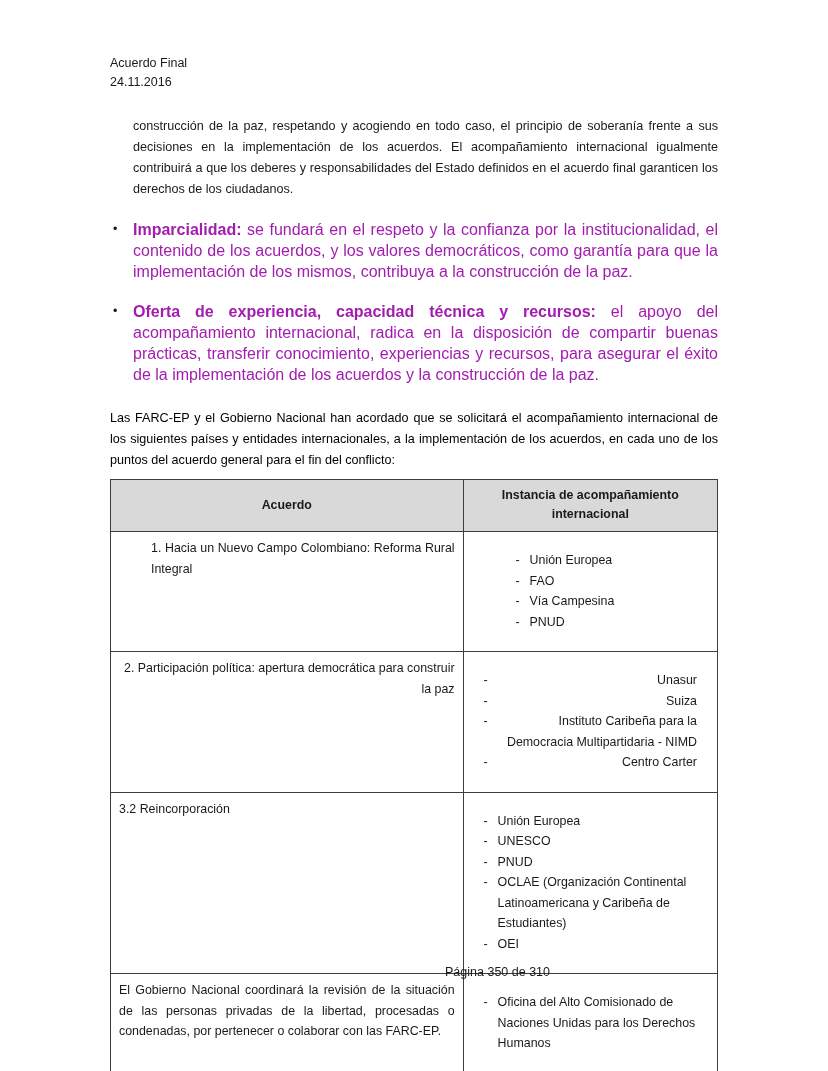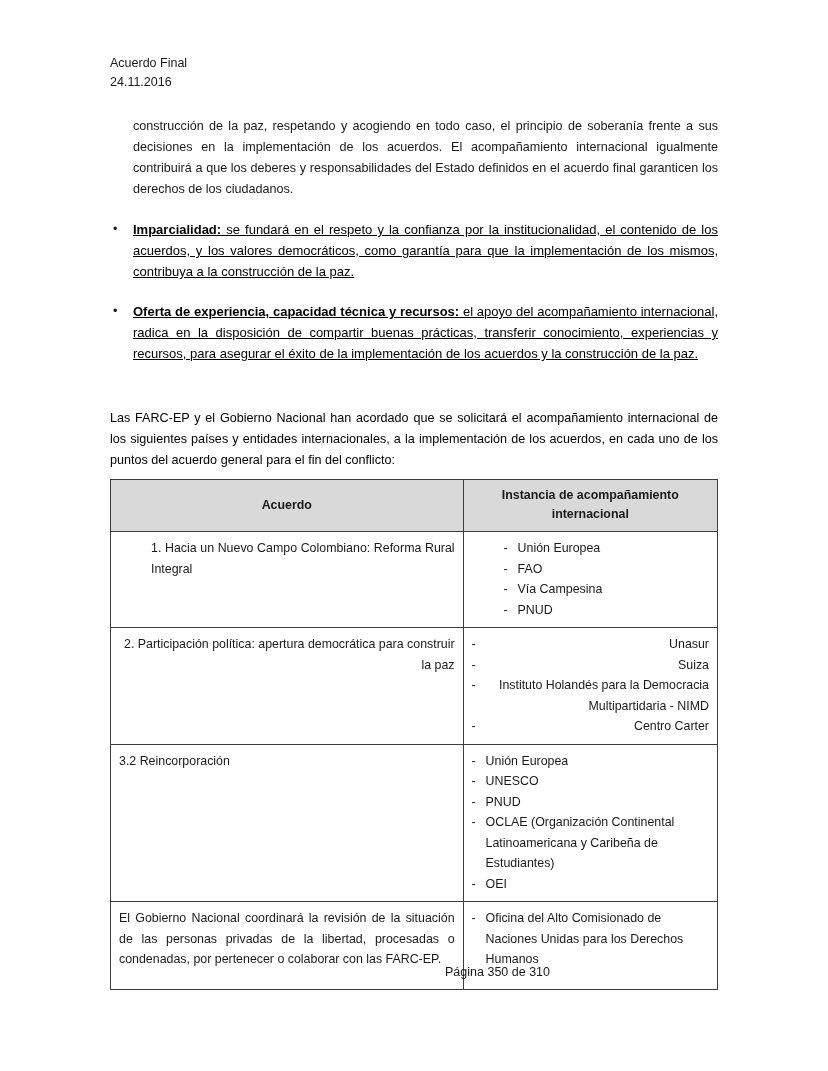--- a/index.html
+++ b/index.html
@@ -63,25 +63,24 @@
   }
   .bullet-dot {
     position: absolute;
     left: -20px;
     top: 0px;
     font-size: 12.6px;
     line-height: 21px;
     color: #1a1a1a;
   }
   .bullet-text {
-    font-size: 13px;
-    line-height: 21px;
-    text-align: justify;
-    color: #000000;
-    text-decoration: underline;
+    font-size: 16px;
+    line-height: 21px;
+    text-align: justify;
+    color: #a21caf;
   }
   .bold { font-weight: bold; }
 
   h2.section-heading {
     position: absolute;
     left: 110px;
     top: 367px;
     margin: 0;
     font-size: 12.6px;
     font-weight: bold;
@@ -130,21 +129,21 @@
 
   td.acuerdo-cell {
     text-align: justify;
     line-height: 20.5px;
   }
   td.instancia-cell {
     line-height: 20.5px;
     padding-left: 10px;
   }
   ul.inst-list {
-    margin: 0;
+    margin: 12px;
     padding: 0;
     list-style: none;
   }
   ul.inst-list li {
     position: relative;
     padding-left: 14px;
     line-height: 20.5px;
   }
   ul.inst-list li::before {
     content: "-";
@@ -226,21 +225,21 @@
             <li>PNUD</li>
           </ul>
         </td>
       </tr>
       <tr class="r2">
         <td class="acuerdo-cell">2. Participación política: apertura democrática para construir la paz</td>
         <td class="instancia-cell">
           <ul class="inst-list">
             <li>Unasur</li>
             <li>Suiza</li>
-            <li>Instituto Holandés para la Democracia Multipartidaria - NIMD</li>
+            <li>Instituto Caribeña para la Democracia Multipartidaria - NIMD</li>
             <li>Centro Carter</li>
           </ul>
         </td>
       </tr>
       <tr class="r3">
         <td class="acuerdo-cell">3.2 Reincorporación</td>
         <td class="instancia-cell">
           <ul class="inst-list">
             <li>Unión Europea</li>
             <li>UNESCO</li>

